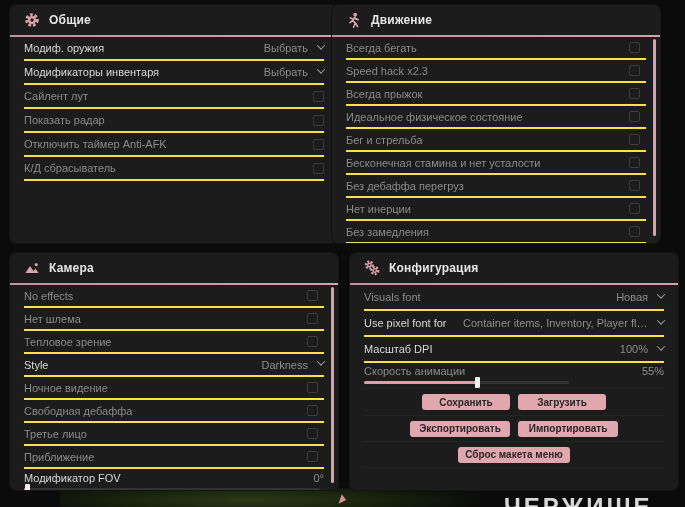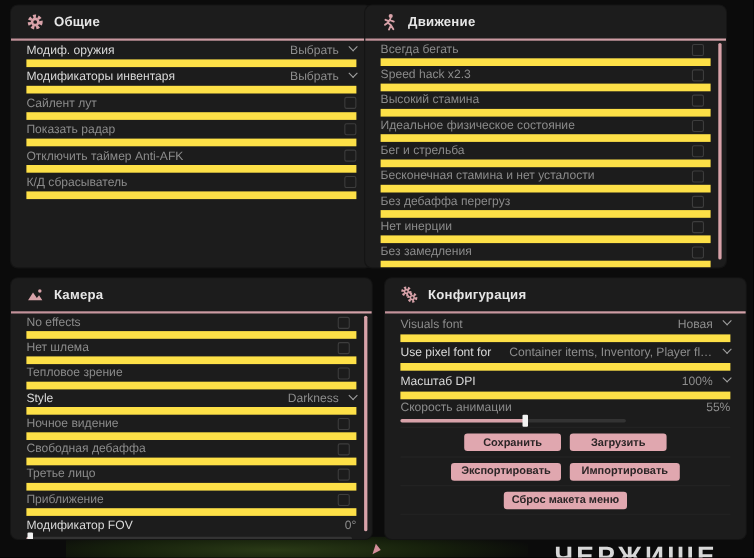--- a/index.html
+++ b/index.html
@@ -31,21 +31,21 @@
   #panel-general { left:10px;  top:5px;   width:328px; height:238px; }
   #panel-movement{ left:332px; top:5px;   width:328px; height:238px; }
   #panel-camera  { left:10px;  top:253px; width:328px; height:237px; }
   #panel-config  { left:350px; top:253px; width:328px; height:237px; }
   .p-header { height:30px; display:flex; align-items:center; gap:9px; padding:0 14px; }
   .p-title { color:#e6e6e6; font-size:12px; font-weight:bold; letter-spacing:.2px; }
   .p-underline { height:2px; background:linear-gradient(90deg,#c2929a,#d4a2a9); }
   .p-body { position:relative; padding:0 14px; }
   .row {
     display:flex; align-items:center; justify-content:space-between;
-    border-bottom:7px solid #fde047; position:relative;
+    border-bottom:2px solid #fde047; position:relative;
   }
   .row.h24 { height:24px; } .row.h23 { height:23px; } .row.h26 { height:26px; }
   .row.last { border-bottom:none; }
   .lbl { color:#8b8b8b; font-size:11px; white-space:nowrap; }
   .lbl.bright { color:#d9d9d9; }
   .dd { display:flex; align-items:center; gap:10px; cursor:pointer; }
   .dd-val { color:#8d8d8d; font-size:11px; max-width:200px; overflow:hidden; text-overflow:ellipsis; white-space:nowrap; }
   .chev {
     width:6px; height:6px; border-right:1.6px solid #a0a0a0; border-bottom:1.6px solid #a0a0a0;
     transform:rotate(45deg) translate(-1px,-1px); margin-bottom:3px;
@@ -142,21 +142,21 @@
     <div class="p-body pad-sb">
       <div class="row h23">
         <span class="lbl">Всегда бегать</span>
         <span class="cb"></span>
       </div>
       <div class="row h23">
         <span class="lbl">Speed hack x2.3</span>
         <span class="cb"></span>
       </div>
       <div class="row h23">
-        <span class="lbl">Высокий стамина</span>
+        <span class="lbl">Всегда прыжок</span>
         <span class="cb"></span>
       </div>
       <div class="row h23">
         <span class="lbl">Идеальное физическое состояние</span>
         <span class="cb"></span>
       </div>
       <div class="row h23">
         <span class="lbl">Бег и стрельба</span>
         <span class="cb"></span>
       </div>

